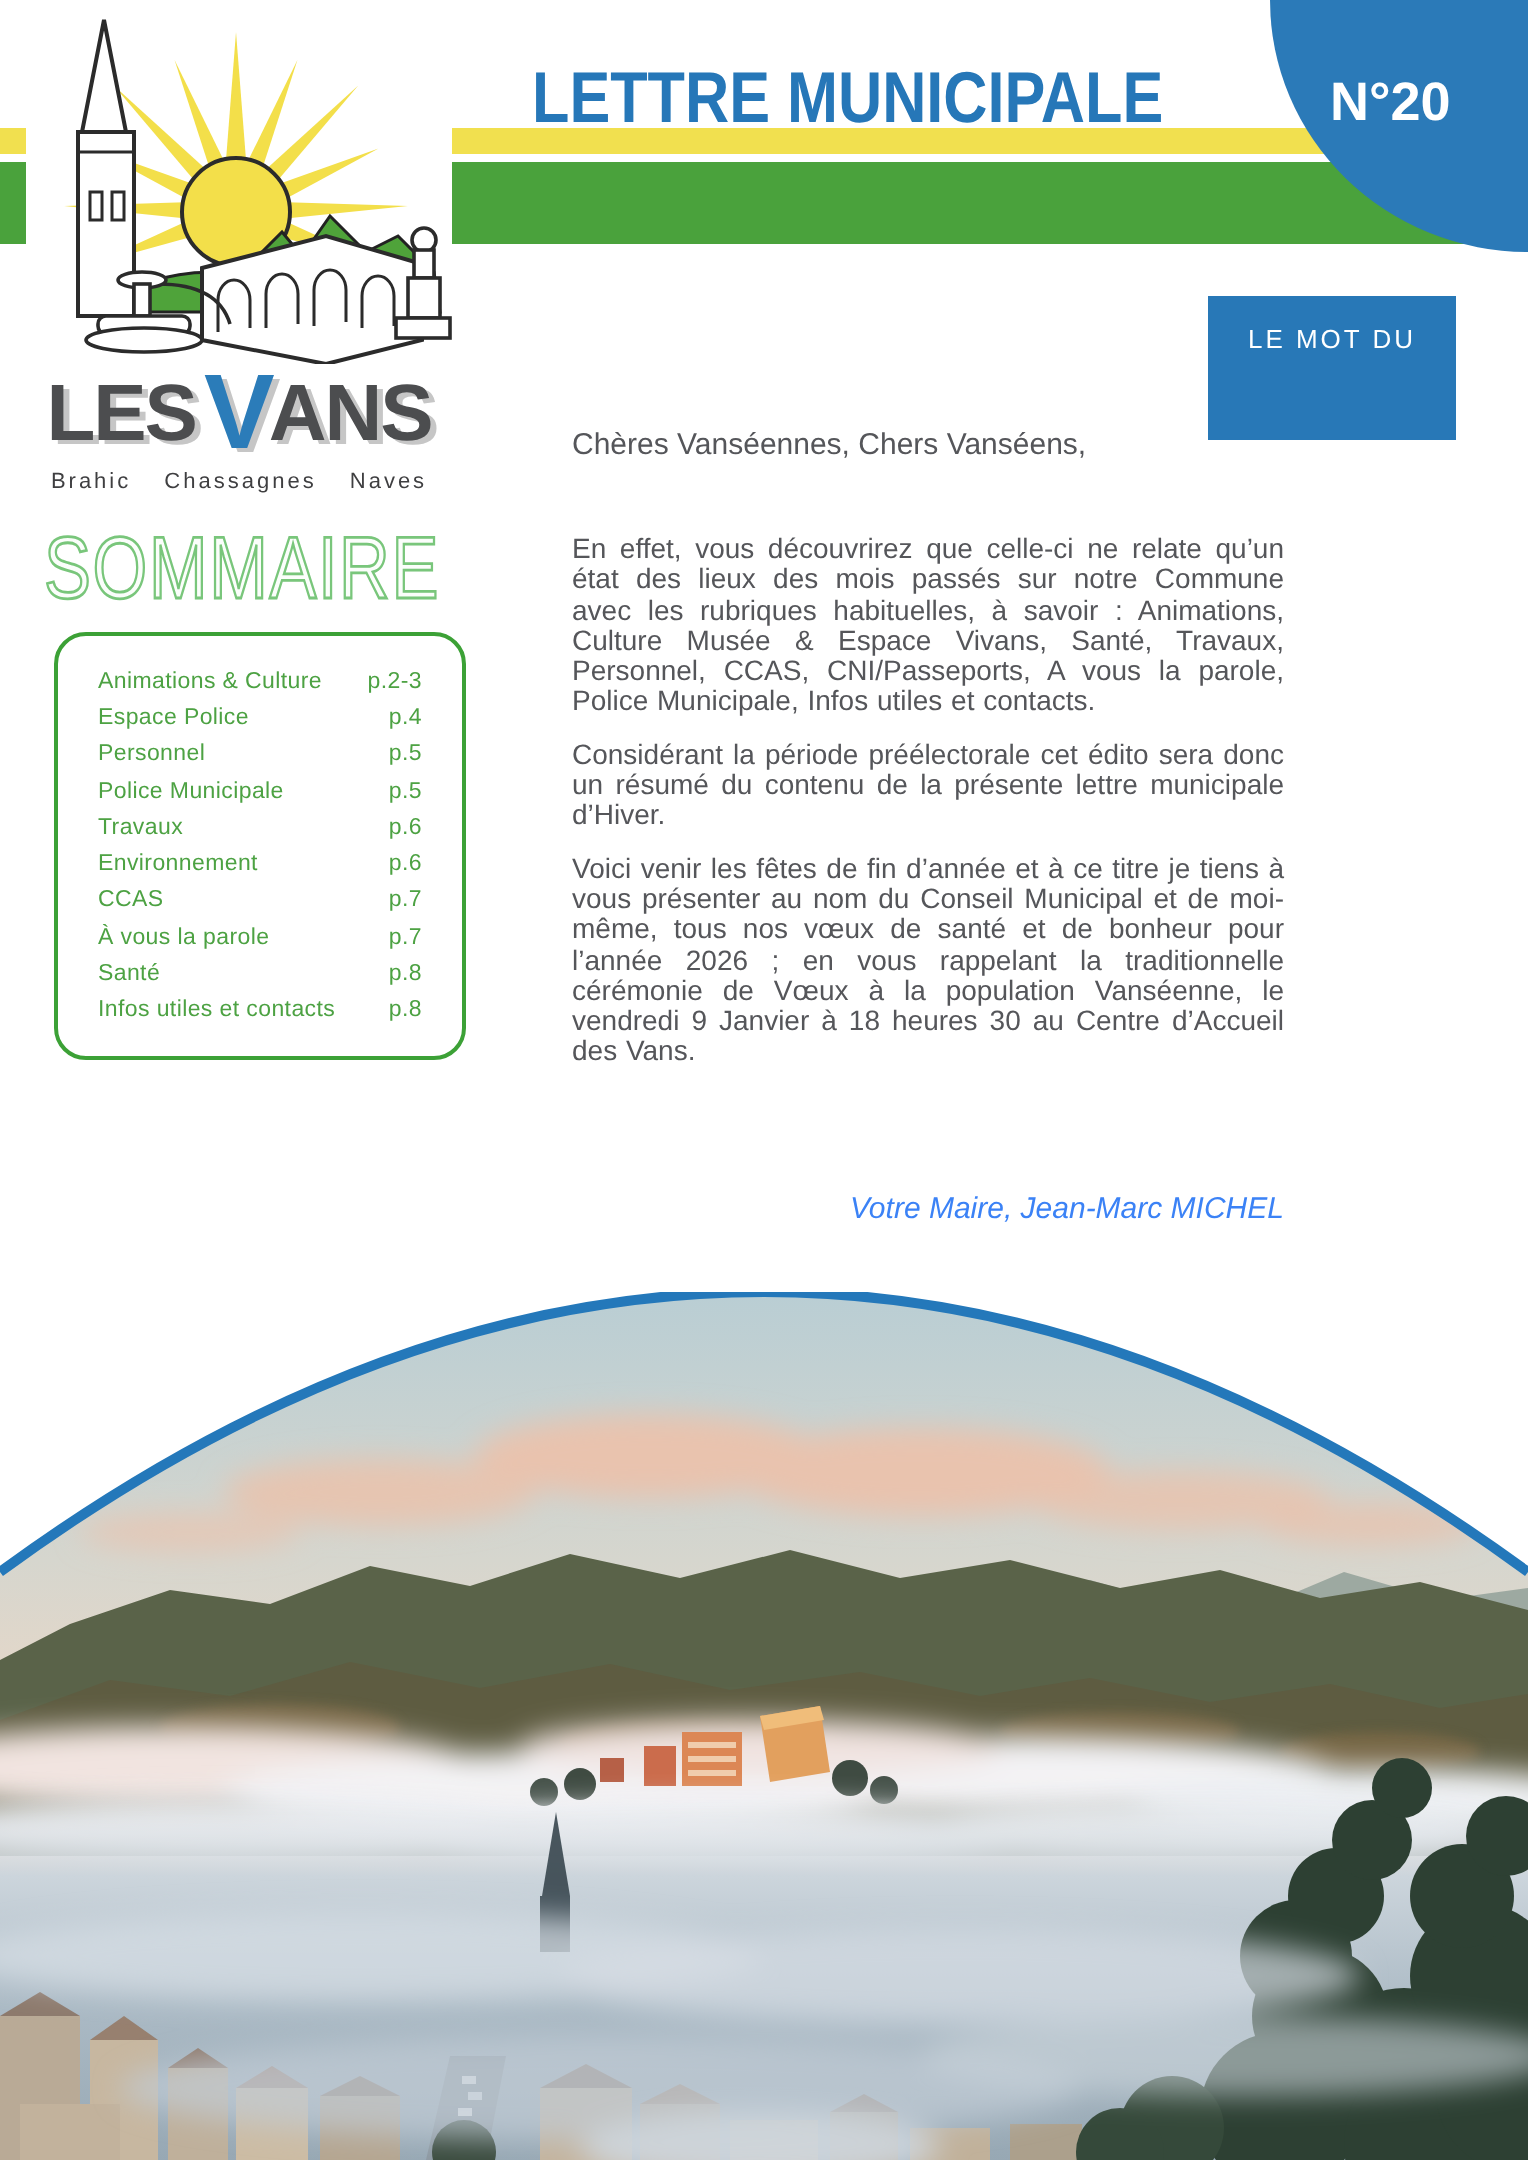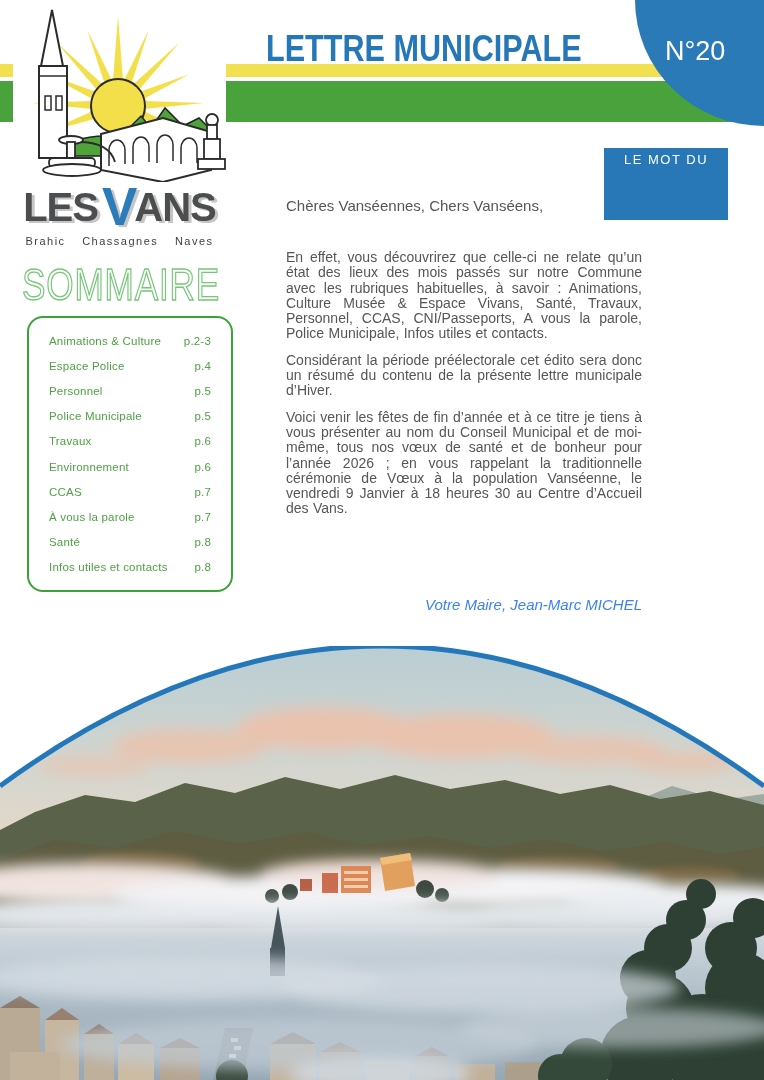--- a/index.html
+++ b/index.html
@@ -12,53 +12,53 @@
   .season-label{position:absolute;left:404px;top:90px;width:252px;text-align:center;
         color:#ffffff;font-style:italic;font-size:20px;letter-spacing:1px;}
 
   
   .page-title{position:absolute;left:266px;top:28px;color:#2677b8;font-weight:bold;
         font-size:36px;transform:scaleX(.85);transform-origin:left top;white-space:nowrap;}
 
   
   .issue-corner{position:absolute;right:0;top:0;width:129px;height:126px;background:#2b7ab8;
         border-bottom-left-radius:100% 100%;z-index:5;}
-  .issue-number{position:absolute;left:30px;top:36px;color:#fff;font-weight:normal;font-size:27px;}
+  .issue-number{position:absolute;left:30px;top:36px;color:#fff;font-weight:bold;font-size:27px;}
 
   
   .logo-panel{position:absolute;left:13px;top:0;width:213px;height:258px;background:#fff;z-index:3;}
   .logo-emblem{position:absolute;left:0;top:4px;width:213px;height:178px;}
   .logo-wordmark{position:absolute;left:0;top:180px;width:213px;text-align:center;white-space:nowrap;
         font-weight:bold;color:#4c4d4f;line-height:1;}
   .logo-wordmark .wm{font-size:40px;letter-spacing:-1px;text-shadow:3px 2px 0 #c6c6c6;}
   .logo-wordmark .wm-v{font-size:53px;color:#2b7cb9;margin:0 -2px 0 4px;vertical-align:-4px;
         text-shadow:3px 2px 0 #c6c6c6;}
   .logo-villages{position:absolute;left:0;top:235px;width:213px;text-align:center;color:#3f3f41;
         font-size:11px;letter-spacing:1.5px;word-spacing:12px;}
 
   
   .sommaire-title{position:absolute;left:22px;top:260px;font-size:44px;letter-spacing:1px;
         transform:scaleX(.8);transform-origin:left top;color:#8ccd8e;white-space:nowrap;}
   @supports (-webkit-text-stroke:1px red){
     .sommaire-title{color:#fbfefb;-webkit-text-stroke:1.4px #79c67b;}
   }
-  .toc-box{position:absolute;left:27px;top:316px;width:206px;height:276px;box-sizing:border-box;
+  .toc-box{position:absolute;left:27px;top:316px;width:206px;height:214px;box-sizing:border-box;
         border:2.5px solid #3ca136;border-radius:16px;padding:17px 20px;
         display:flex;flex-direction:column;justify-content:space-between;}
   .toc-row{display:flex;justify-content:space-between;align-items:baseline;
         color:#4da243;font-size:11.5px;letter-spacing:.2px;}
 
   
   .maire-badge{position:absolute;left:604px;top:148px;width:124px;height:72px;background:#2878b7;
-        color:#fff;text-align:center;box-sizing:border-box;padding-top:4px;}
+        color:#fff;text-align:center;box-sizing:border-box;padding-top:14px;}
   .maire-badge .l1{font-size:13px;letter-spacing:1.5px;}
   .maire-badge .l2{font-size:23px;letter-spacing:2px;margin-top:4px;}
 
   
-  .editorial{position:absolute;left:286px;top:197px;width:356px;color:#55565a;}
+  .editorial{position:absolute;left:286px;top:214px;width:356px;color:#55565a;}
   .greeting{font-size:15px;margin:0 0 36px 0;}
   .body-para{font-size:14px;line-height:15.3px;text-align:justify;margin:0 0 11px 0;
         word-spacing:.5px;}
   .signature{position:absolute;left:286px;top:596px;width:356px;text-align:right;
         font-style:italic;font-size:15px;color:#3b82f6;}
 
   
   .photo-wrap{position:absolute;left:0;top:646px;width:764px;height:434px;}
   .photo-wrap svg{display:block;width:764px;height:434px;}
 </style>

